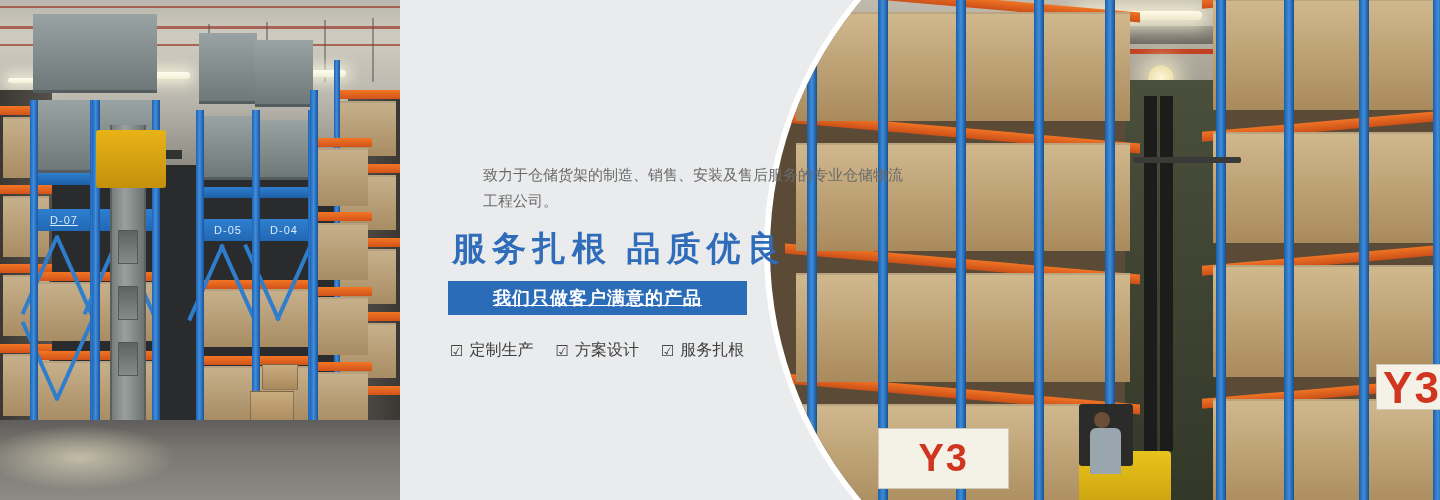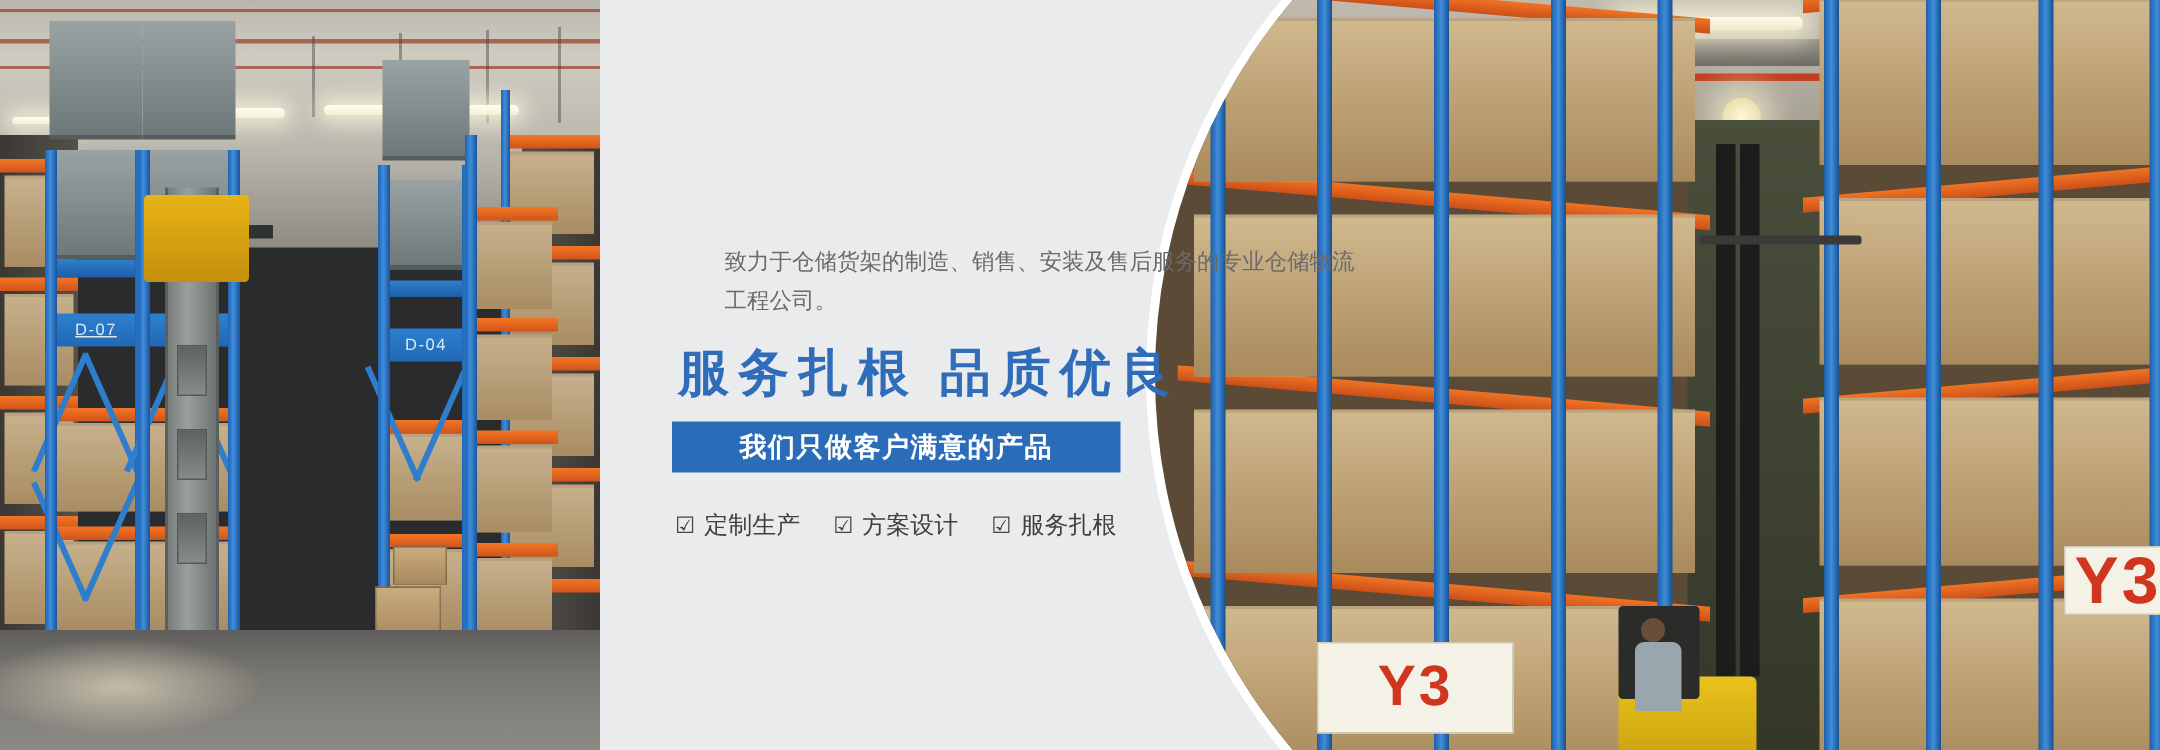--- a/index.html
+++ b/index.html
@@ -215,21 +215,21 @@
     position:absolute; top:226px; left:4px;
     font-size:34px; font-weight:bold; color:#2f6cba;
     letter-spacing:6px; white-space:nowrap;
     font-family:"Liberation Serif","DejaVu Serif",serif;
   }
   .cta {
     position:absolute; top:281px; left:0;
     width:299px; height:34px;
     background:#2b6cb8;
     display:flex; align-items:center; justify-content:center;
-    color:#ffffff; font-size:18px; font-weight:bold; letter-spacing:1px;
+    color:#ffffff; font-size:18px; font-weight:bold; letter-spacing:1px;text-decoration:underline;
   }
   .features {
     position:absolute; top:340px; left:2px;
     display:flex; align-items:center; gap:22px;
   }
   .feature {
     display:flex; align-items:center; gap:6px;
     font-size:16px; color:#3f3f3f; white-space:nowrap;
   }
   .feature .chk { font-size:15px; color:#444; line-height:1; }
@@ -309,20 +309,34 @@
       <div class="beam" style="top:52%;"></div>
       <div class="beam" style="top:76%;"></div>
       <div class="pallet" style="top:55%;height:18%;"></div>
       <div class="pallet" style="top:79%;height:18%;"></div>
       <div class="brace" style="left:8px;top:40%;height:26%;transform:rotate(24deg);"></div>
       <div class="brace" style="left:42px;top:40%;height:26%;transform:rotate(-24deg);"></div>
       <div class="upright l"></div>
         <div class="upright r"></div>
     </div>
 
+    <div class="bay" style="left:196px;width:64px;height:64%;">
+      <div class="tote" style="top:-24%;height:22%;"></div>
+      <div class="tote" style="top:2%;height:20%;"></div>
+      <div class="beam blue" style="top:24%;height:11px;"></div>
+      <div class="label" style="top:34%;">D-05</div>
+      <div class="beam" style="top:53%;"></div>
+      <div class="beam" style="top:77%;"></div>
+      <div class="pallet" style="top:56%;height:18%;"></div>
+      <div class="pallet" style="top:80%;height:17%;"></div>
+      <div class="brace" style="left:8px;top:41%;height:26%;transform:rotate(24deg);"></div>
+      <div class="brace" style="left:40px;top:41%;height:26%;transform:rotate(-24deg);"></div>
+      <div class="upright l"></div>
+        <div class="upright r"></div>
+    </div>
 
     <div class="bay" style="left:252px;width:64px;height:64%;">
       <div class="tote" style="top:-22%;height:21%;"></div>
       <div class="tote" style="top:3%;height:19%;"></div>
       <div class="beam blue" style="top:24%;height:11px;"></div>
       <div class="label" style="top:34%;">D-04</div>
       <div class="beam" style="top:53%;"></div>
       <div class="beam" style="top:77%;"></div>
       <div class="pallet" style="top:56%;height:18%;"></div>
       <div class="pallet" style="top:80%;height:17%;"></div>

